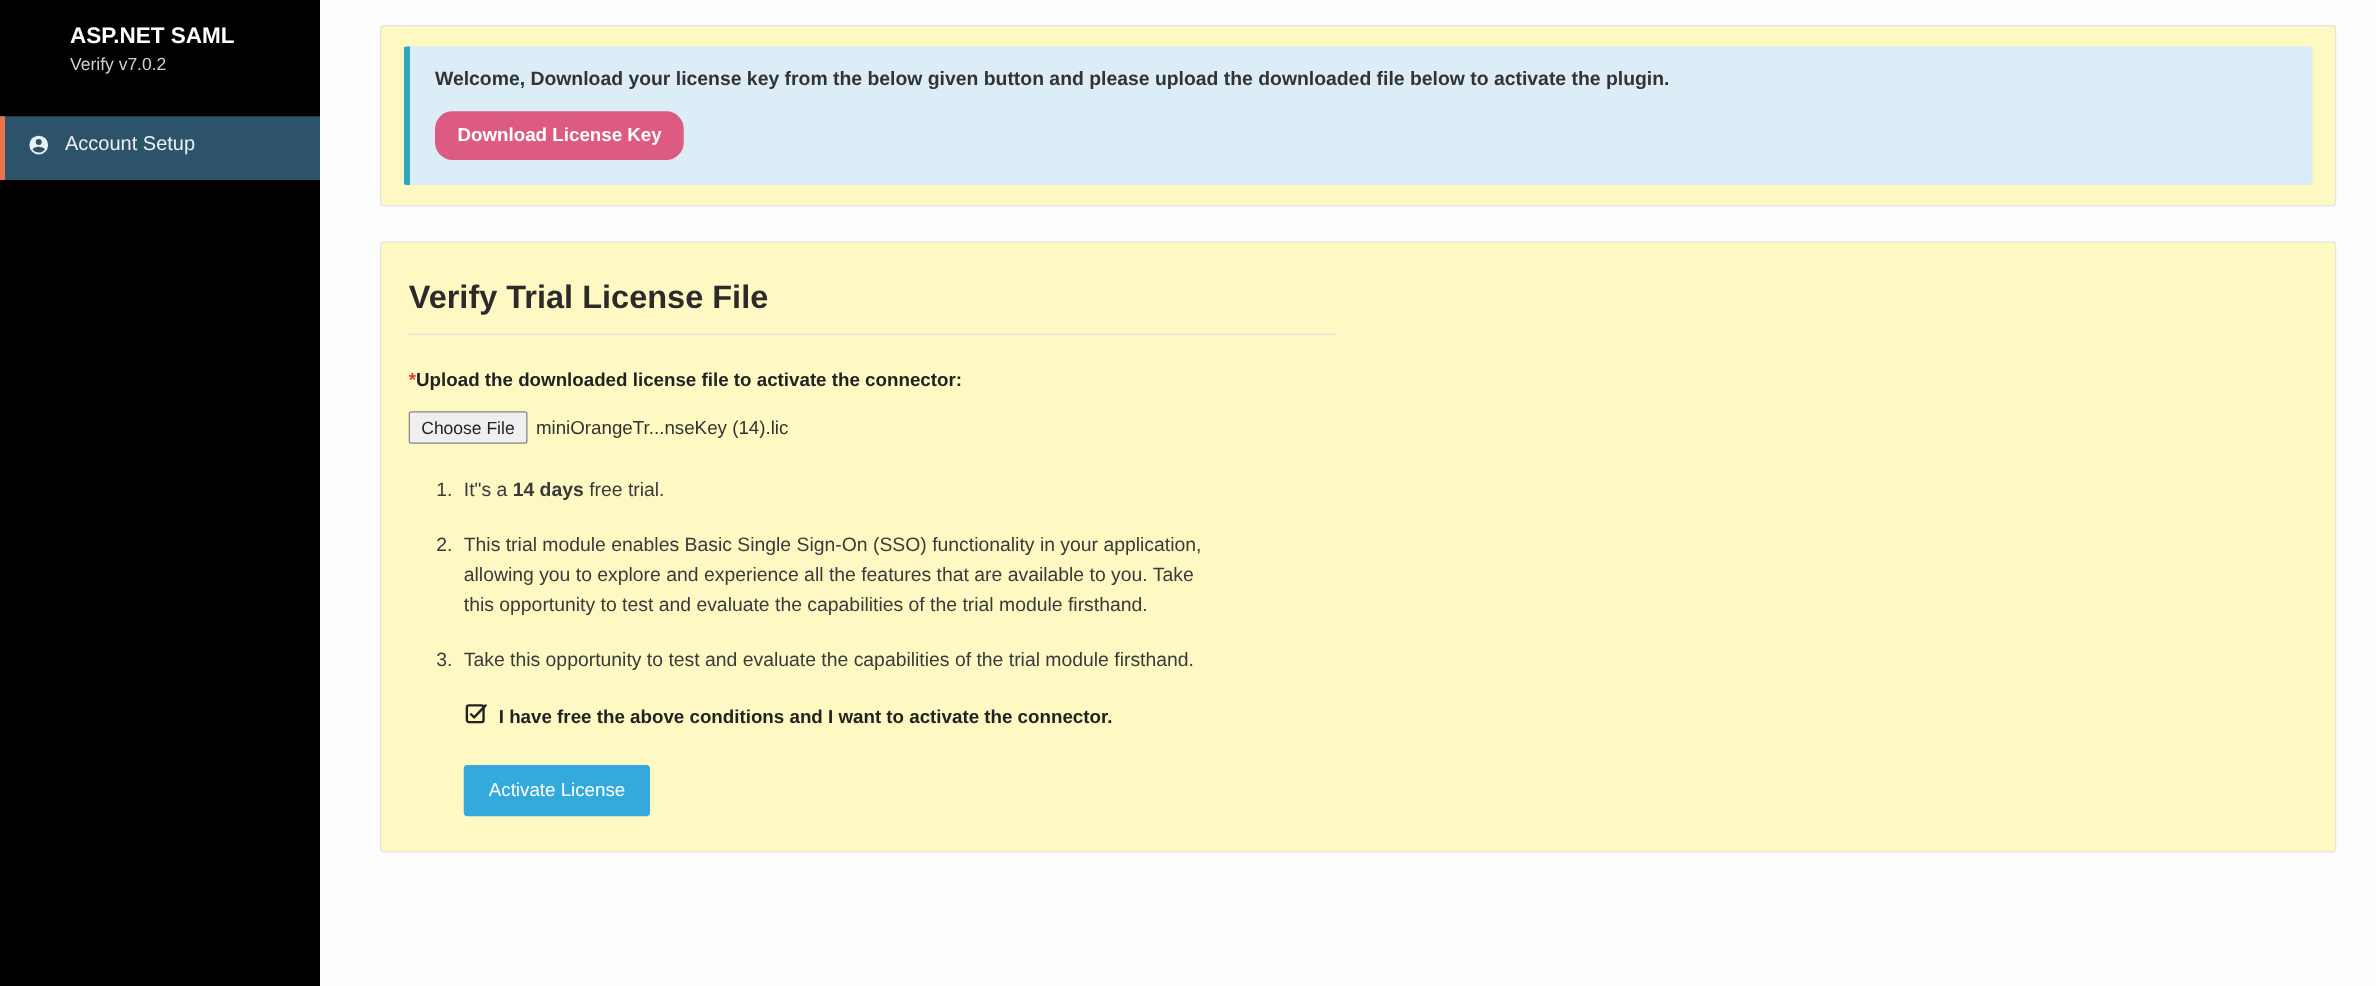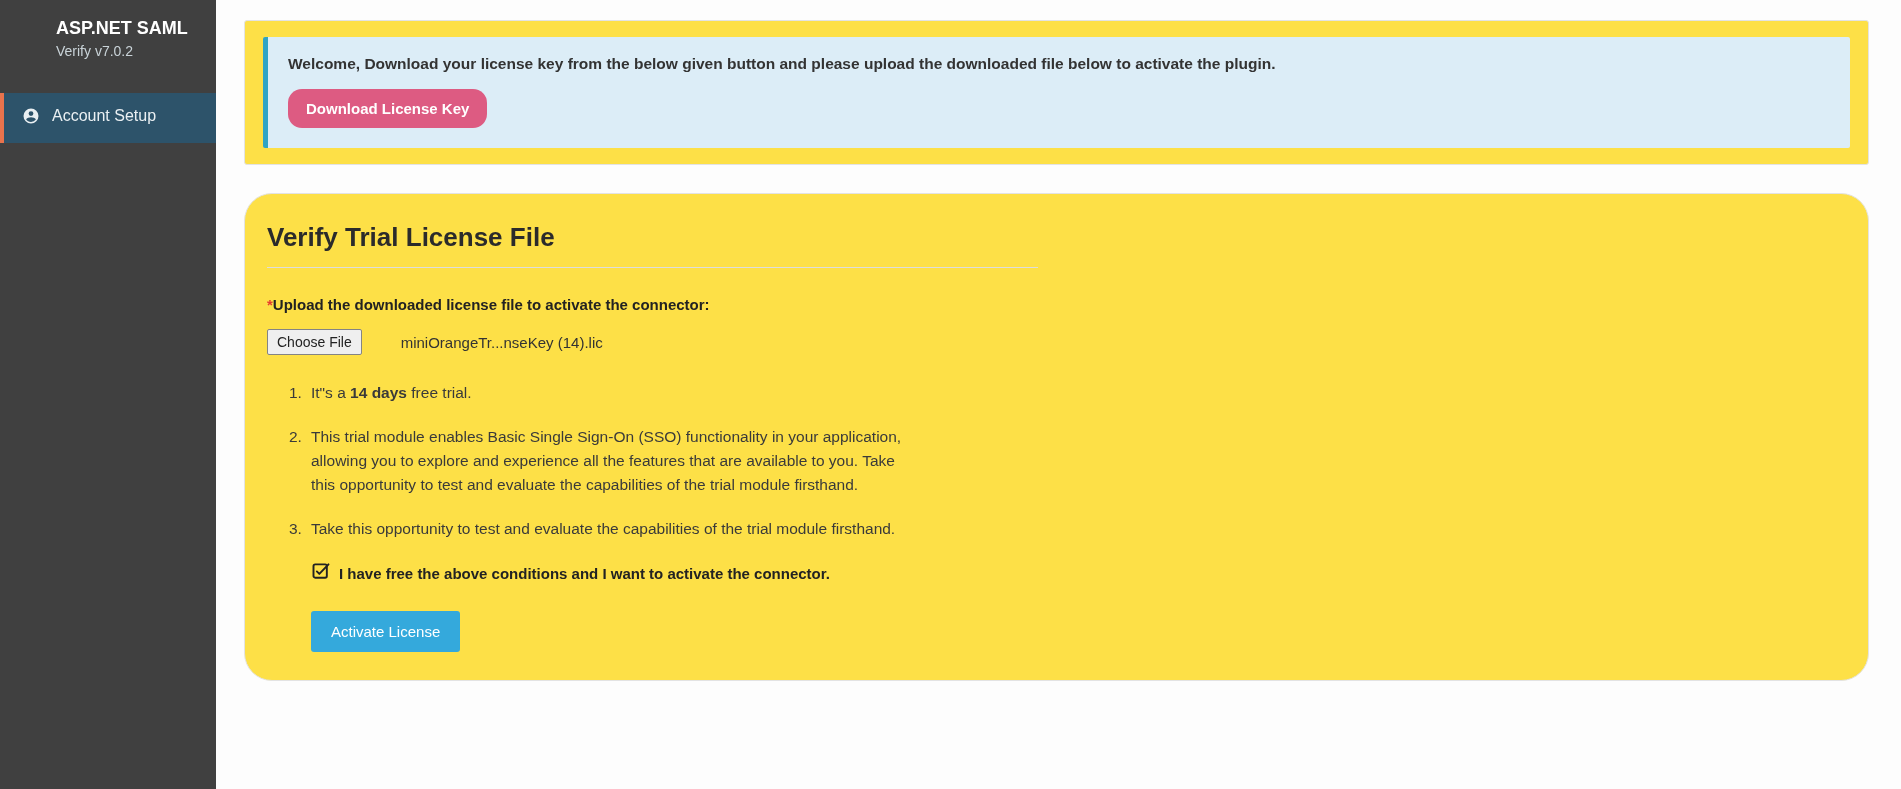--- a/index.html
+++ b/index.html
@@ -6,22 +6,22 @@
     body {
       font-family: 'Segoe UI', Tahoma, Geneva, Verdana, sans-serif;
       background: #f5f5f5;
       display: flex;
       min-height: 100vh;
       width: 1901px;
       height: 789px;
       overflow: hidden;
     }
     .sidebar {
-      width: 216px;
-      background: #404040;
+      width: 256px;
+      background: #000000;
       flex-shrink: 0;
       padding-top: 18px;
     }
     .sidebar-title {
       color: #fff;
       font-size: 18px;
       font-weight: 700;
       padding: 0 20px 4px 56px;
     }
     .sidebar-subtitle {
@@ -45,25 +45,26 @@
       margin-right: 12px;
       fill: #eaf0f3;
     }
     .main {
       flex: 1;
       padding: 20px 32px 20px 28px;
       background: #fdfdfd;
       overflow: auto;
     }
     .card {
-      background: #fde047;
+      background: #fef9c3;
       border: 1px solid #e3e3e3;
       border-radius: 3px;
       margin-bottom: 28px;
       padding: 16px 18px;
+      margin-left: 20px;
     }
     .info-banner {
       background: #dcedf7;
       border-left: 5px solid #2fa4c4;
       padding: 18px 20px 20px 20px;
       border-radius: 2px;
     }
     .info-text {
       color: #333;
       font-size: 15.5px;
@@ -96,39 +97,37 @@
       font-size: 15px;
       font-weight: 700;
       color: #222;
       margin-bottom: 16px;
     }
     .upload-label .star { color: #e63c2f; }
     .file-row {
       display: flex;
       align-items: center;
       margin-bottom: 26px;
-      gap: 32px;
     }
     .choose-btn {
       background: #efefef;
       border: 1px solid #848484;
       padding: 4px 9px;
       font-size: 14px;
       color: #222;
       cursor: pointer;
       border-radius: 2px;
     }
     .file-name {
       margin-left: 7px;
       font-size: 15px;
       color: #333;
     }
     .card-verify {
       padding: 28px 28px 28px 22px;
-      border-radius: 28px;
     }
     ol.notes {
       list-style: none;
       padding-left: 30px;
       max-width: 640px;
     }
     ol.notes li {
       font-size: 15.5px;
       color: #3a3a3a;
       line-height: 1.55;

